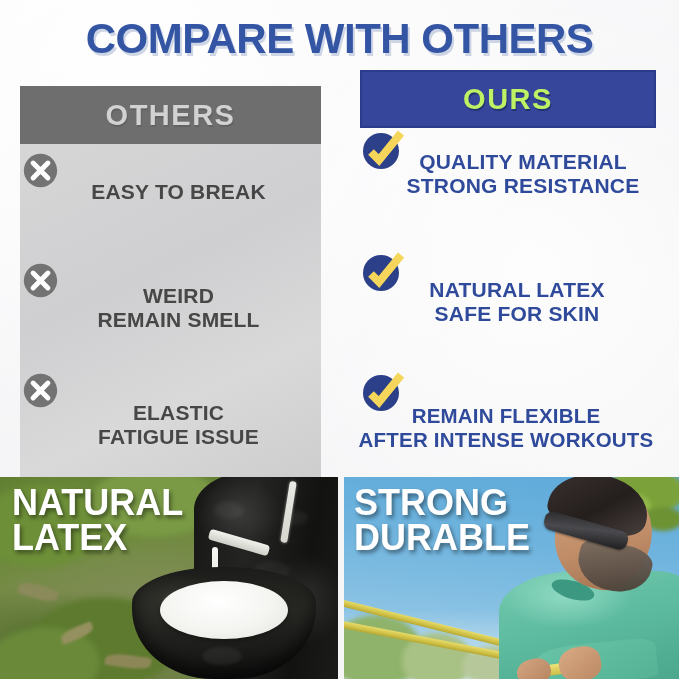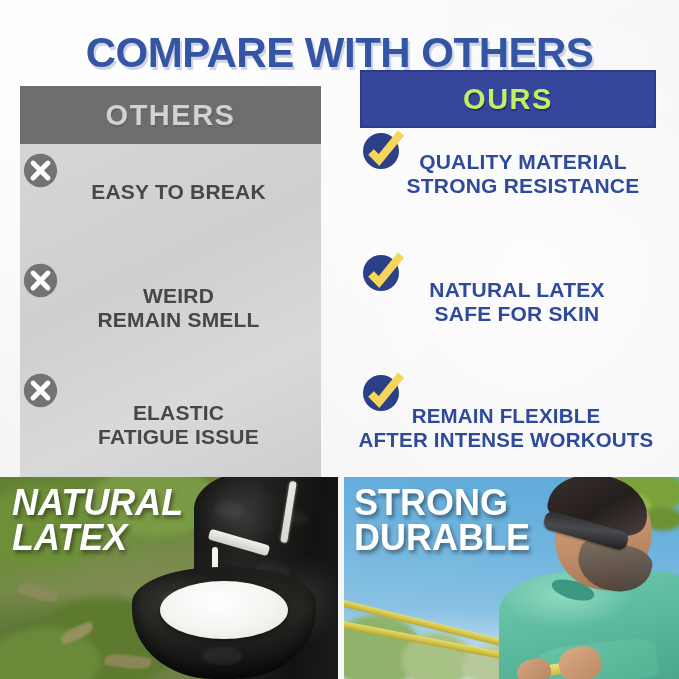--- a/index.html
+++ b/index.html
@@ -31,21 +31,20 @@
     top: 18px;
     width: 679px;
     text-align: center;
     font-size: 42px;
     font-weight: bold;
     letter-spacing: -0.5px;
     color: #3455a4;
     text-shadow: 2px 3px 0 rgba(190,200,222,0.75);
     white-space: nowrap;
     line-height: 1;
-    margin-top: 14px;
   }
 
   
   .compare {
     position: absolute;
     left: 0;
     top: 70px;
     width: 679px;
     height: 400px;
   }
@@ -166,21 +165,21 @@
     top: 477px;
     width: 679px;
     height: 202px;
   }
   .photo {
     position: absolute;
     top: 0;
     height: 202px;
     overflow: hidden;
   }
-  .photo-left  { left: 0;     width: 338px; font-style: italic; }
+  .photo-left  { left: 0;     width: 338px; }
   .photo-right { left = 0; left: 344px; width: 335px; }
 
   .photo-caption {
     position: absolute;
     left: 12px;
     top: 8px;
     font-size: 36px;
     font-weight: bold;
     color: #ffffff;
     line-height: 0.98;

